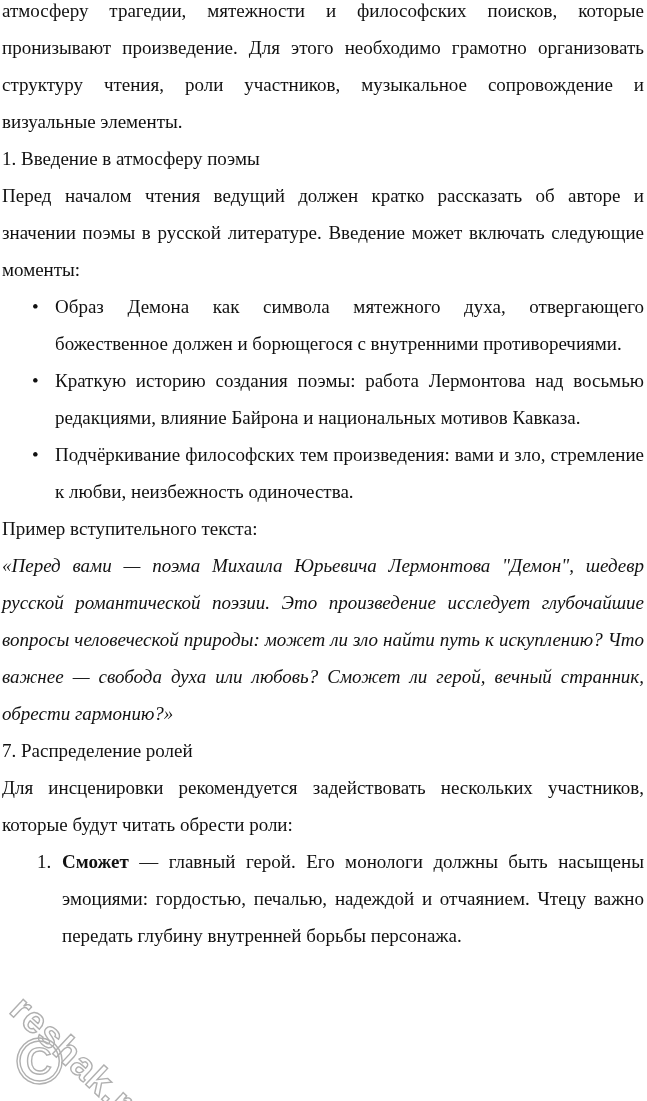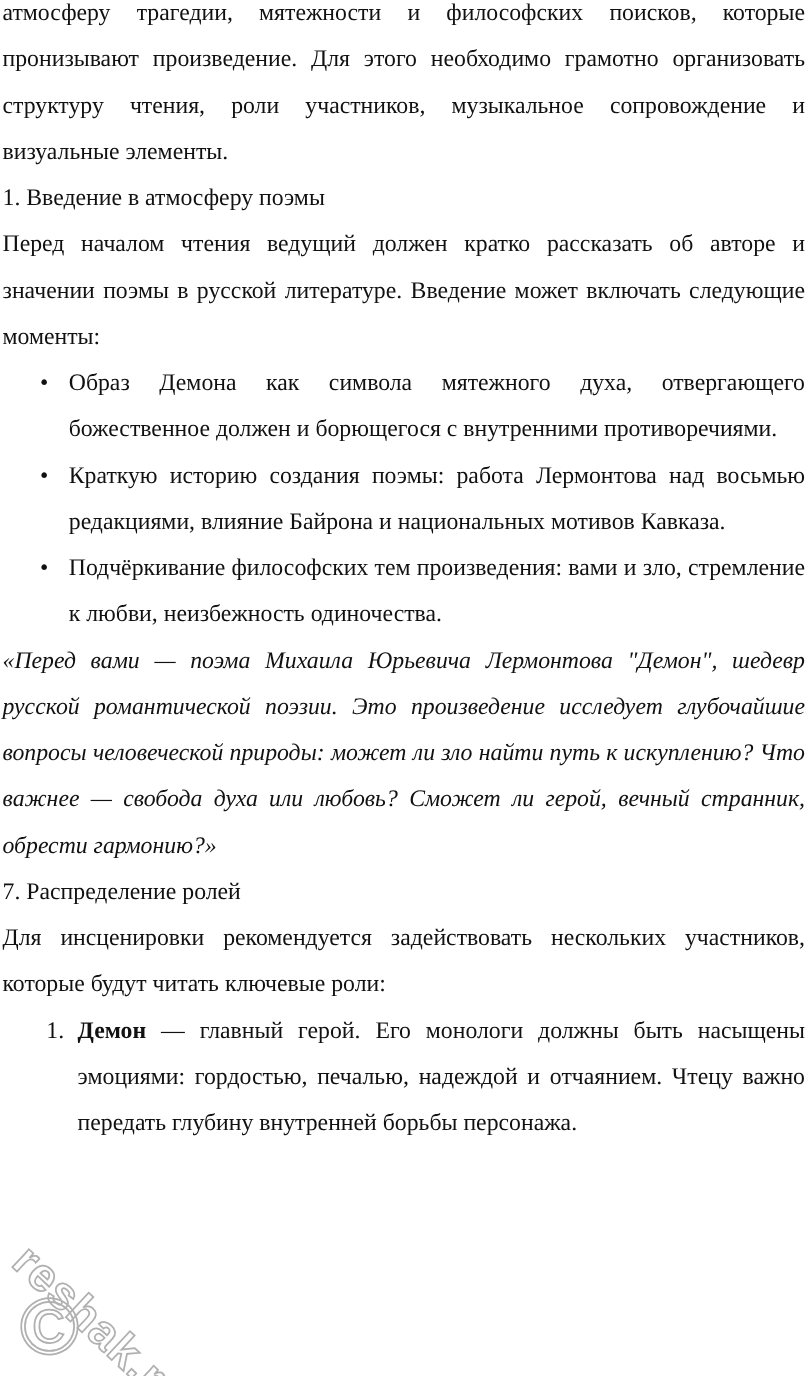--- a/index.html
+++ b/index.html
@@ -97,28 +97,29 @@
       <li class="bullet-item">
         <span class="marker">•</span>
         <span class="bullet-text">Краткую историю создания поэмы: работа Лермонтова над восьмью редакциями, влияние Байрона и национальных мотивов Кавказа.</span>
       </li>
       <li class="bullet-item">
         <span class="marker">•</span>
         <span class="bullet-text">Подчёркивание философских тем произведения: вами и зло, стремление к любви, неизбежность одиночества.</span>
       </li>
     </ul>
 
+    <p class="para">Пример вступительного текста:</p>
 
     <p class="para quote">«Перед вами — поэма Михаила Юрьевича Лермонтова "Демон", шедевр русской романтической поэзии. Это произведение исследует глубочайшие вопросы человеческой природы: может ли зло найти путь к искуплению? Что важнее — свобода духа или любовь? Сможет ли герой, вечный странник, обрести гармонию?»</p>
 
     <h2 class="heading">7. Распределение ролей</h2>
 
-    <p class="para">Для инсценировки рекомендуется задействовать нескольких участников, которые будут читать ключевые роли:</p>
+    <p class="para">Для инсценировки рекомендуется задействовать нескольких участников, которые будут читать обрести роли:</p>
 
     <ol class="roles">
       <li class="role-item">
         <span class="marker">1.</span>
-        <span class="role-text"><b class="role-name">Демон</b><span> — главный герой. Его монологи должны быть насыщены эмоциями: гордостью, печалью, надеждой и отчаянием. Чтецу важно передать глубину внутренней борьбы персонажа.</span></span>
+        <span class="role-text"><b class="role-name">Сможет</b><span> — главный герой. Его монологи должны быть насыщены эмоциями: гордостью, печалью, надеждой и отчаянием. Чтецу важно передать глубину внутренней борьбы персонажа.</span></span>
       </li>
     </ol>
 
   </div>
 </div>
 
 </body></html>

